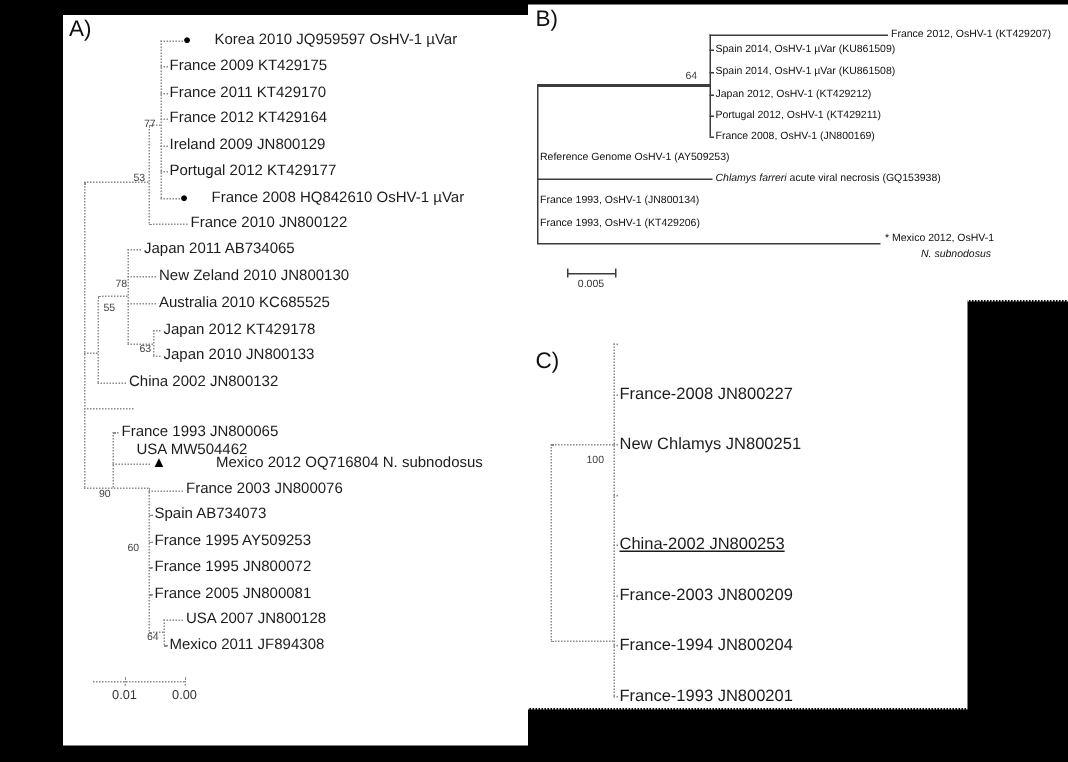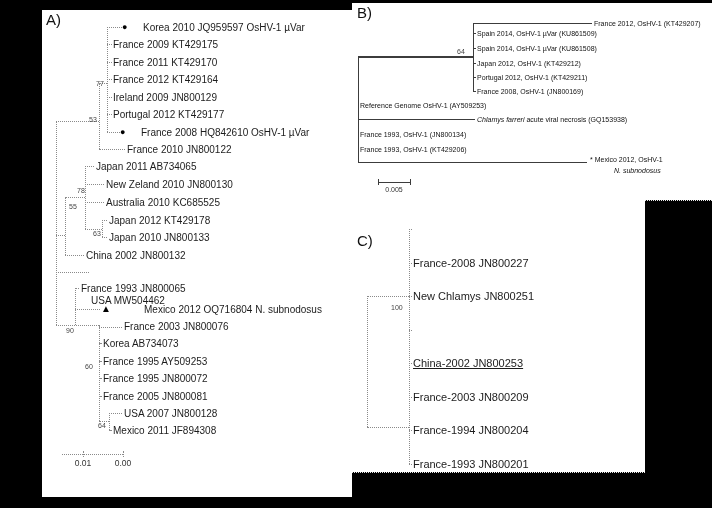--- a/index.html
+++ b/index.html
@@ -100,21 +100,21 @@
       <div class="lbl t-a" style="left: 106px; top: 184px;">New Zeland 2010 JN800130</div>
       <div class="lbl t-a" style="left: 106px; top: 202px;">Australia 2010 KC685525</div>
       <div class="lbl t-a" style="left: 109px; top: 220px;">Japan 2012 KT429178</div>
       <div class="lbl t-a" style="left: 109px; top: 237px;">Japan 2010 JN800133</div>
       <div class="lbl t-a" style="left: 86px; top: 255px;">China 2002 JN800132</div>
       <div class="lbl t-a" style="left: 91px; top: 272px; margin-top: 28px;">USA MW504462</div>
       <div class="lbl t-a" style="left: 81px; top: 288px;">France 1993 JN800065</div>
       <div class="lbl t-a" style="left: 116px; top: 309px; margin-left: 28px;">Mexico 2012 OQ716804 N. subnodosus</div>
       <span class="marker mk-t" style="left: 101px; top: 309px;">▲</span>
       <div class="lbl t-a" style="left: 124px; top: 326px;">France 2003 JN800076</div>
-      <div class="lbl t-a" style="left: 103px; top: 343px;">Korea AB734073</div>
+      <div class="lbl t-a" style="left: 103px; top: 343px;">Spain AB734073</div>
       <div class="lbl t-a" style="left: 103px; top: 361px;">France 1995 AY509253</div>
       <div class="lbl t-a" style="left: 103px; top: 378px;">France 1995 JN800072</div>
       <div class="lbl t-a" style="left: 103px; top: 396px;">France 2005 JN800081</div>
       <div class="lbl t-a" style="left: 124px; top: 413px;">USA 2007 JN800128</div>
       <div class="lbl t-a" style="left: 113px; top: 430px;">Mexico 2011 JF894308</div>
       <div class="bs" style="left: 96px; top: 83px;">77</div>
       <div class="bs" style="left: 89px; top: 119px;">53</div>
       <div class="bs" style="left: 77px; top: 190px;">78</div>
       <div class="bs" style="left: 69px; top: 206px;">55</div>
       <div class="bs" style="left: 93px; top: 233px;">63</div>

